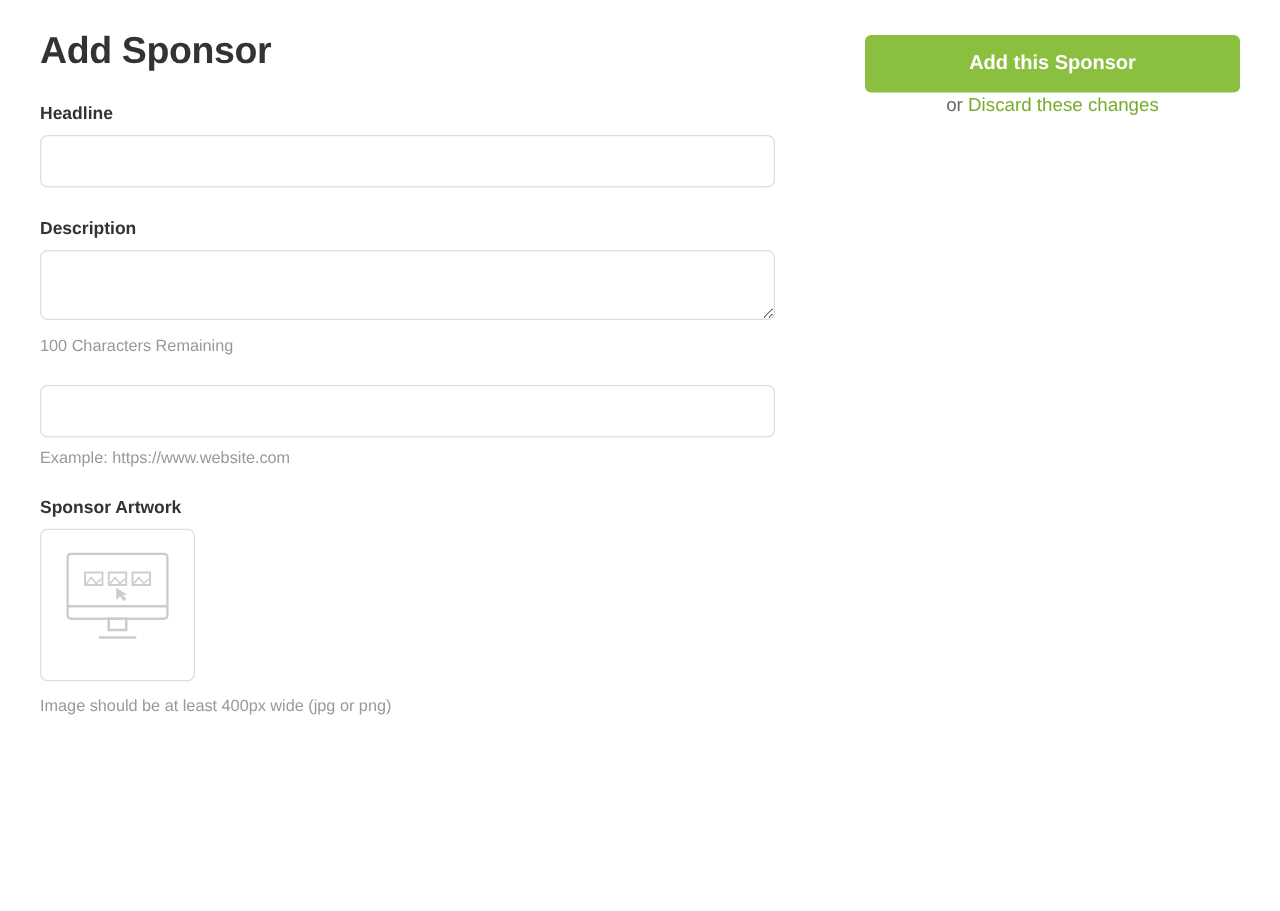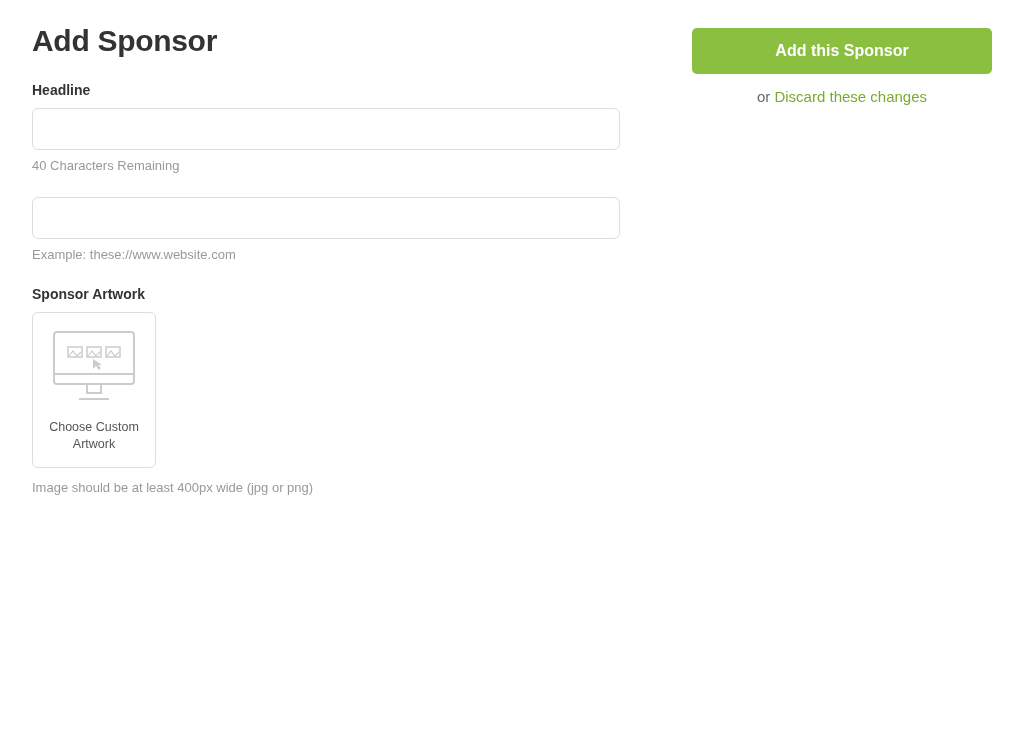--- a/index.html
+++ b/index.html
@@ -82,21 +82,21 @@
       border: none;
       border-radius: 5px;
       padding: 14px 14px;
       font-size: 16px;
       font-weight: 600;
       cursor: pointer;
       font-family: inherit;
     }
     .discard-row {
       text-align: center;
-      margin-top: 14px;
+      margin-top: 2px;
       font-size: 15px;
       color: #666;
     }
     .discard-link {
       color: #7aaa2d;
       text-decoration: none;
       cursor: pointer;
     }
     .artwork-box {
       width: 124px;
@@ -119,48 +119,51 @@
 </head>
 <body>
 
 <div class="container">
   <div class="main">
     <h1 class="page-title">Add Sponsor</h1>
 
     <div class="form-group">
       <label class="form-label">Headline</label>
       <input type="text" class="form-input" value="" style="">
-      <p class="form-help">40 Characters Remaining</p>
     </div>
 
+    <div class="form-group">
+      <label class="form-label">Description</label>
+      <textarea class="form-textarea" style=""></textarea>
+      <p class="form-help">100 Characters Remaining</p>
+    </div>
 
     <div class="form-group">
       <input type="text" class="form-input" value="" style="">
-      <p class="form-help">Example: these://www.website.com</p>
+      <p class="form-help">Example: https://www.website.com</p>
     </div>
 
     <div class="form-group">
       <label class="form-label">Sponsor Artwork</label>
       <div class="artwork-box">
         <svg class="artwork-icon" width="82" height="70" viewBox="0 0 82 70">
           <rect x="1" y="1" width="80" height="52" rx="3" fill="none" stroke="#ccc" stroke-width="2"></rect>
           <line x1="1" y1="43" x2="81" y2="43" stroke="#ccc" stroke-width="2"></line>
           <rect x="34" y="53" width="14" height="9" fill="none" stroke="#ccc" stroke-width="2"></rect>
           <line x1="26" y1="68" x2="56" y2="68" stroke="#ccc" stroke-width="2"></line>
 
           <rect x="15" y="16" width="14" height="10" fill="none" stroke="#ccc" stroke-width="1.5"></rect>
           <polyline points="16,25 20,20 24,25 28,21" fill="none" stroke="#ccc" stroke-width="1.2"></polyline>
           <rect x="34" y="16" width="14" height="10" fill="none" stroke="#ccc" stroke-width="1.5"></rect>
           <polyline points="35,25 39,20 43,25 47,21" fill="none" stroke="#ccc" stroke-width="1.2"></polyline>
           <rect x="53" y="16" width="14" height="10" fill="none" stroke="#ccc" stroke-width="1.5"></rect>
           <polyline points="54,25 58,20 62,25 66,21" fill="none" stroke="#ccc" stroke-width="1.2"></polyline>
 
           <polygon points="40,28 40,38 43,35 46,39 48,37 45,34 49,34" fill="#ccc"></polygon>
         </svg>
-        <div class="artwork-label">Choose Custom Artwork</div>
       </div>
       <p class="form-help" style="margin-top:12px;">Image should be at least 400px wide (jpg or png)</p>
     </div>
   </div>
 
   <div class="sidebar">
     <button class="btn-primary">Add this Sponsor</button>
     <div class="discard-row">
       <span>or </span><a class="discard-link">Discard these changes</a>
     </div>

